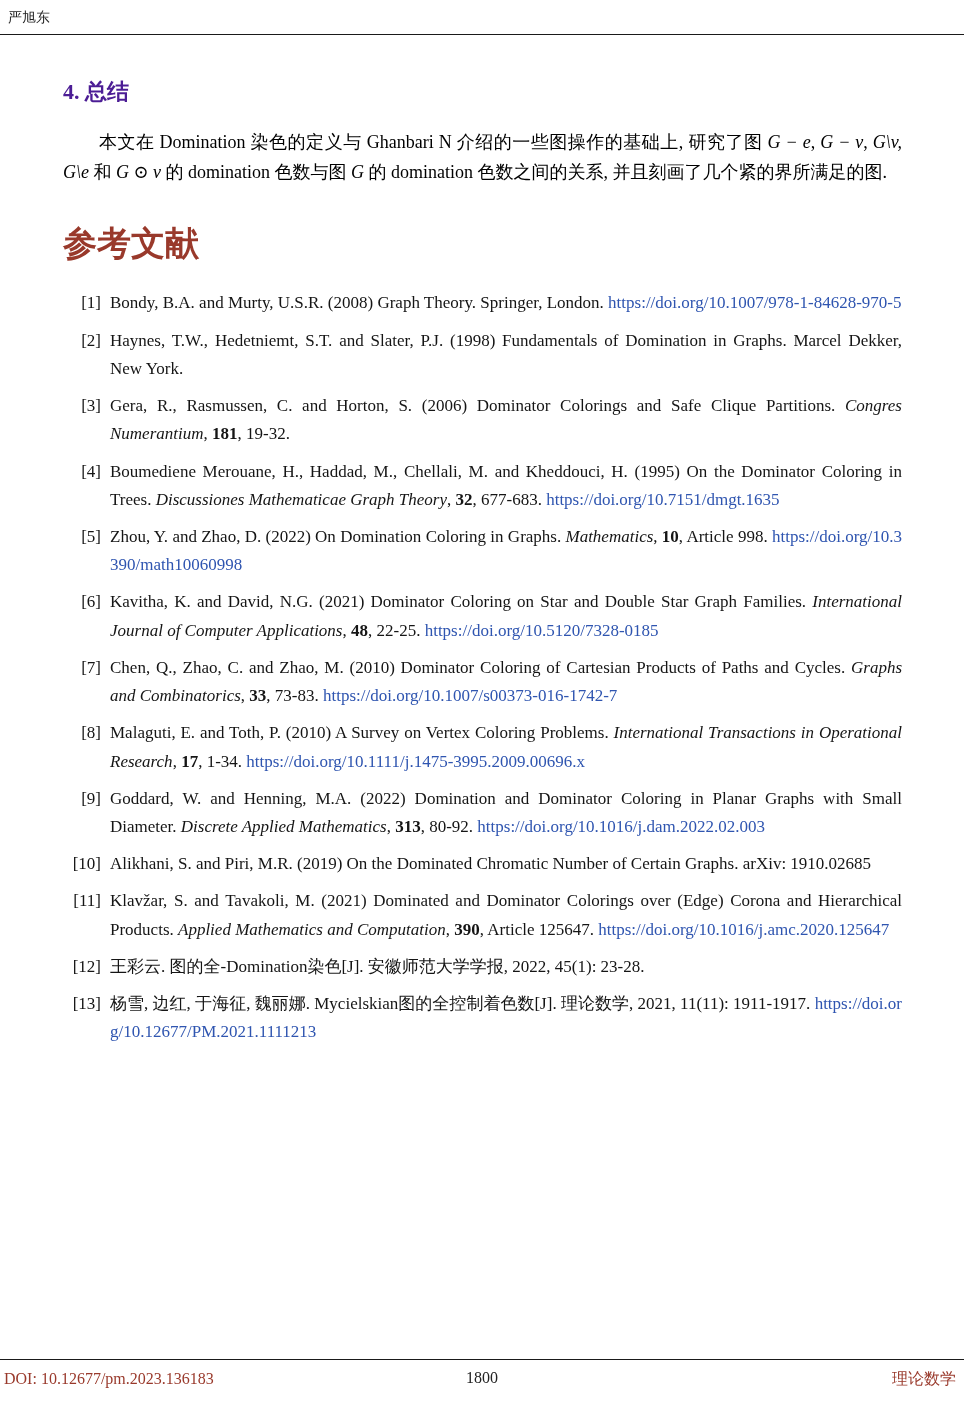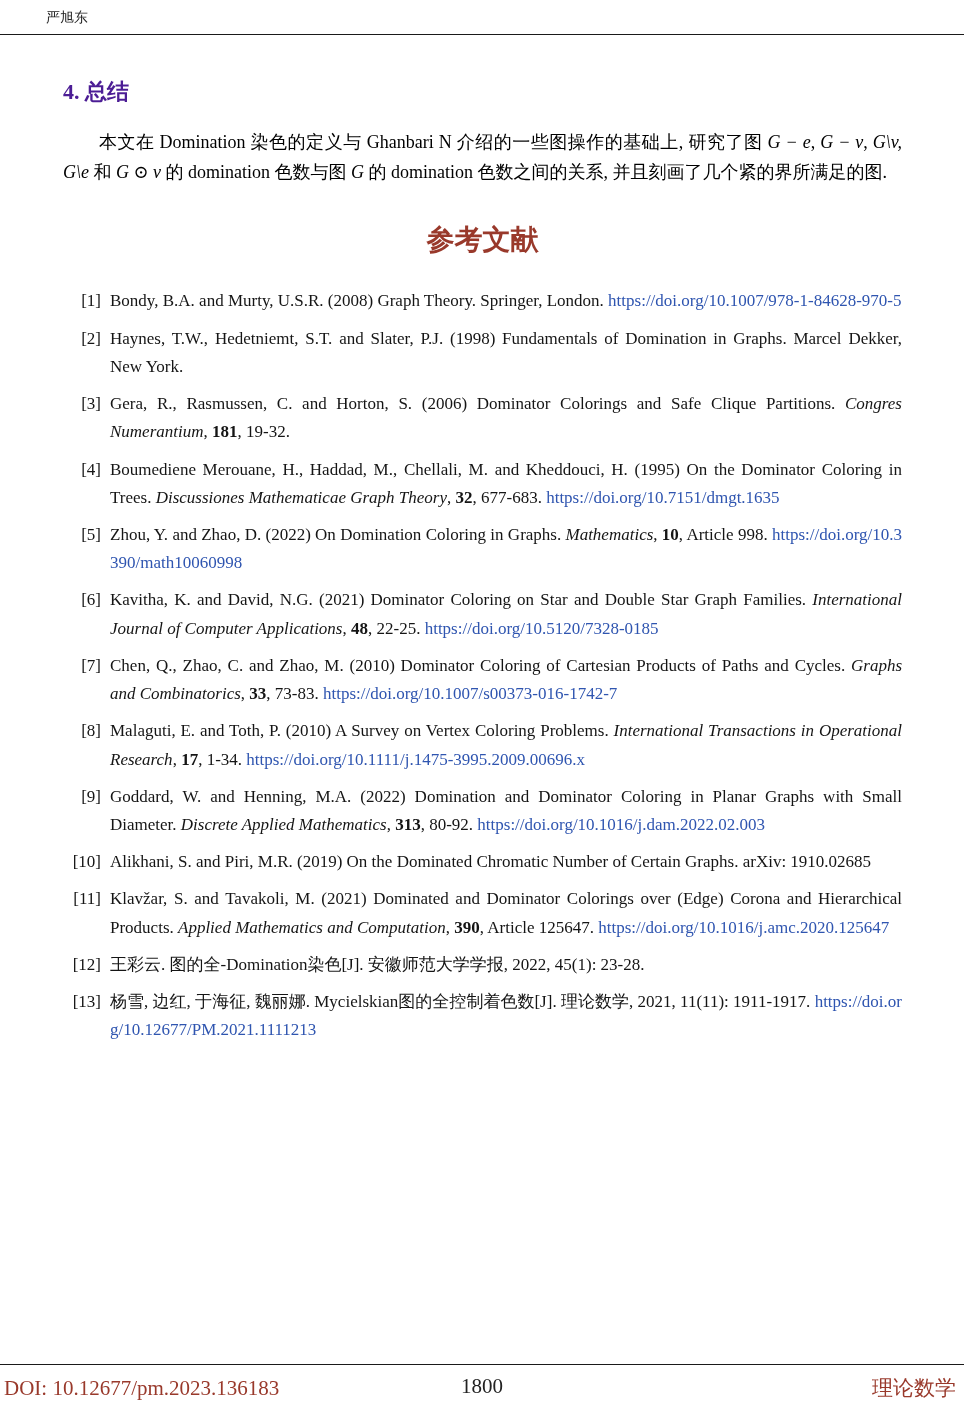--- a/index.html
+++ b/index.html
@@ -4,52 +4,51 @@
 <style>
   * { margin:0; padding:0; box-sizing:border-box; }
   html,body { background:#ffffff; }
   body {
     width:964px; height:1414px;
     font-family:"Liberation Serif","DejaVu Serif",serif;
     color:#1b1b1b;
   }
   .page { position:relative; width:964px; height:1414px; overflow:hidden; background:#fff; }
 
-  .running-head { padding:9px 10px 7px 8px; font-size:14px; color:#222;margin-left:38px; }
+  .running-head { padding:9px 10px 7px 8px; font-size:14px; color:#222; }
   .rule { border:none; border-top:1.4px solid #1a1a1a; margin:0; }
 
   .content { padding:30px 62px 0 63px; }
 
   .section-heading { font-size:22px; font-weight:bold; margin:12px 0 20px 0; color:#4c1d95; }
 
   .para {
     font-size:18px; line-height:1.68; text-align:justify;
     text-indent:2em; color:#000000;
   }
 
   .refs-title {
     color:var(--accent,#99392B);
     font-family:"Liberation Sans","DejaVu Sans",sans-serif;
-    font-size:28px; font-weight:bold;
-    margin:34px 0 28px 0;
-    text-align:center;
+    font-size:34px; font-weight:bold;
+    margin:34px 0 22px 0;
   }
 
   .refs { list-style:none; font-size:17px; line-height:1.66; color:#151515; }
   .ref-item { display:flex; margin-bottom:9px; }
   .ref-label { flex:0 0 38px; text-align:right; margin-right:9px; white-space:nowrap; }
   .ref-body { flex:1; text-align:justify; }
 
   .it { font-style:italic; }
   .bd { font-weight:bold; }
   .math { font-style:italic; }
   .link { color:var(--link,#2F55B0); text-decoration:none; cursor:pointer; word-break:break-all; }
 
   .footer { position:absolute; left:0; right:0; bottom:0; }
-  .footer-row { position:relative; display:flex; justify-content:space-between; align-items:baseline; padding:9px 8px 12px 4px; font-size:21px; }
+  .footer-row { position:relative; display:flex; justify-content:space-between; align-items:baseline; padding:9px 8px 24px 4px; font-size:16px; }
   .doi { color:var(--accent,#99392B); }
   .journal { color:var(--accent,#99392B); }
   .pageno { position:absolute; left:50%; transform:translateX(-50%); color:#222; }
 </style>
 </head>
 <body>
 
 <div class="page">
 
   <div class="running-head">

